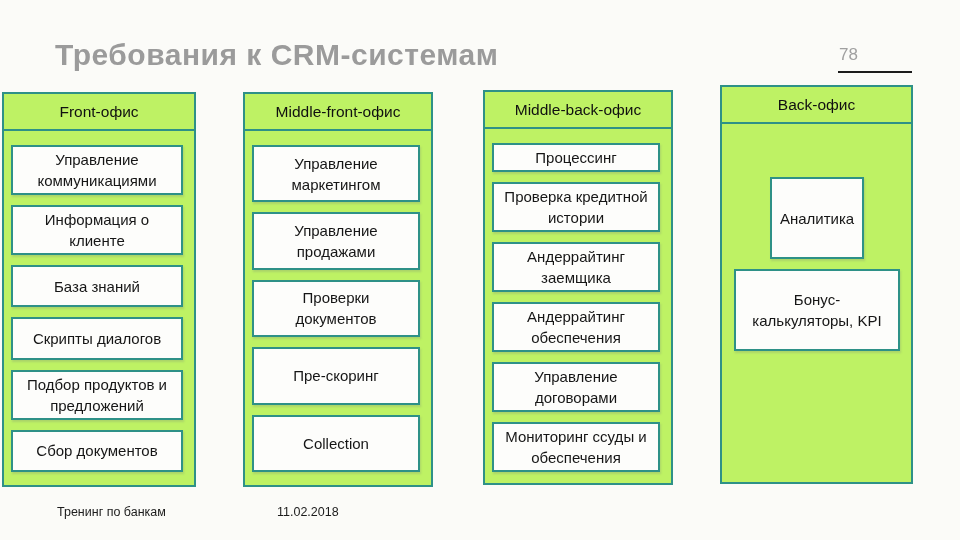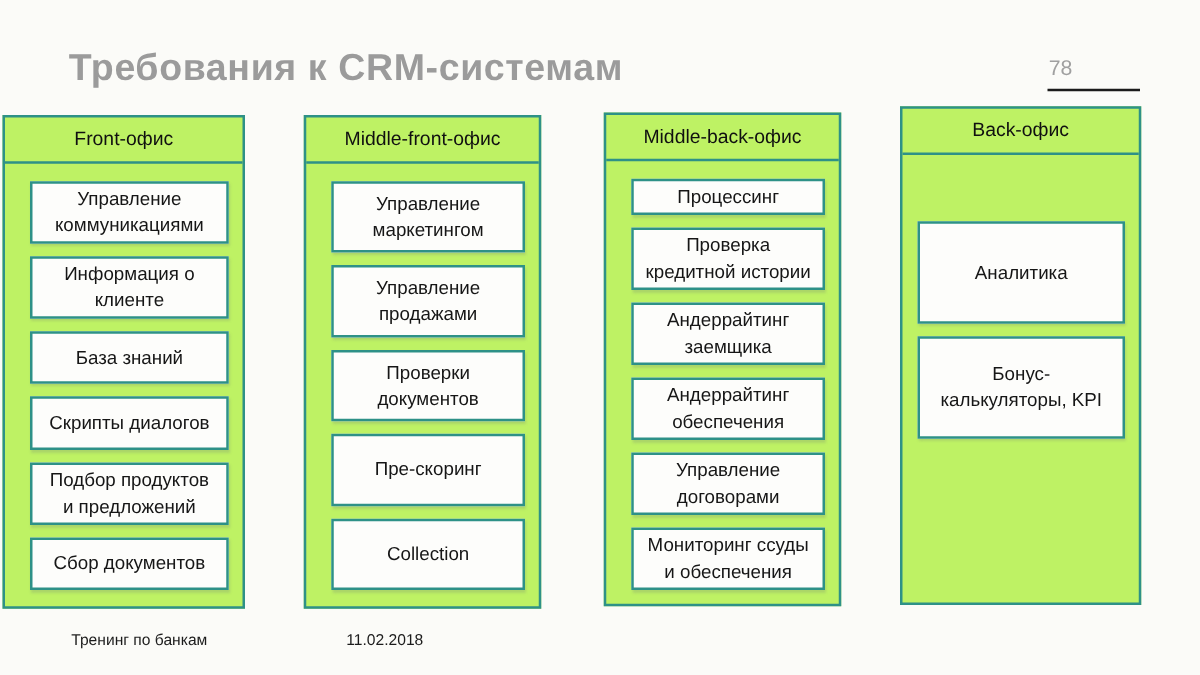--- a/index.html
+++ b/index.html
@@ -43,34 +43,34 @@
   .column:nth-child(3){left:483px;top:90px;width:190px;height:395px;}
   .column:nth-child(4){left:720px;top:85px;width:193px;height:399px;}
   .col-header{
     flex:0 0 37px;
     border-bottom:2px solid var(--teal);
     display:flex;align-items:center;justify-content:center;
     font-size:15.5px;color:#101010;
   }
   .col-body{
     flex:1;display:flex;flex-direction:column;
-    padding:14px 11px 13px 20px;gap:10px;
+    padding:14px 11px 13px 7px;gap:10px;justify-content:flex-end;
   }
   .box{
     flex:1;
     border:2px solid var(--teal);
     background:var(--box-bg);
     box-shadow:1px 2px 2px rgba(110,125,120,0.25);
     display:flex;align-items:center;justify-content:center;
     text-align:center;font-size:15px;line-height:1.4;color:var(--ink);
     padding:2px 8px;
   }
   
   .column:nth-child(4) .col-body{
-    padding:53px 11px 0 12px;justify-content:flex-start;
+    padding:53px 11px 0 12px;justify-content:flex-start;align-items:center;
   }
   .column:nth-child(4) .box{flex:none;height:82px;}
   .footer-left{
     position:absolute;left:57px;top:505px;
     font-size:12.5px;color:#1c1c1c;
   }
   .footer-date{
     position:absolute;left:277px;top:505px;
     font-size:12.5px;color:#1c1c1c;
   }

